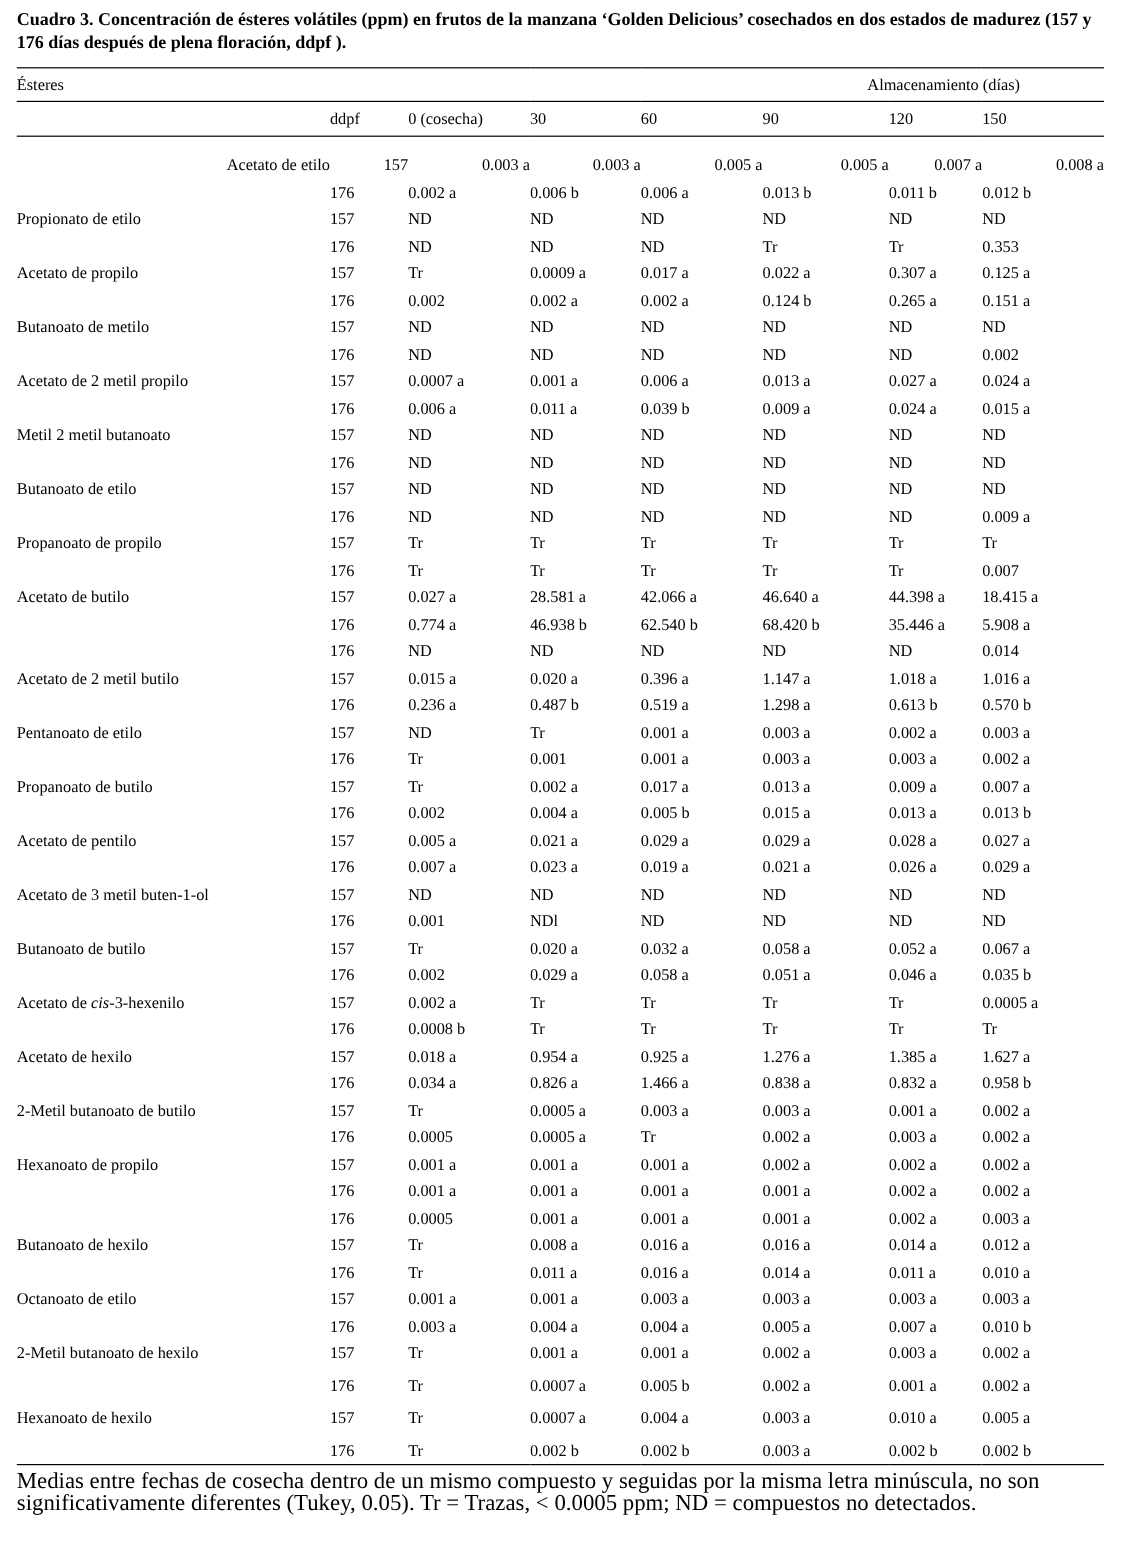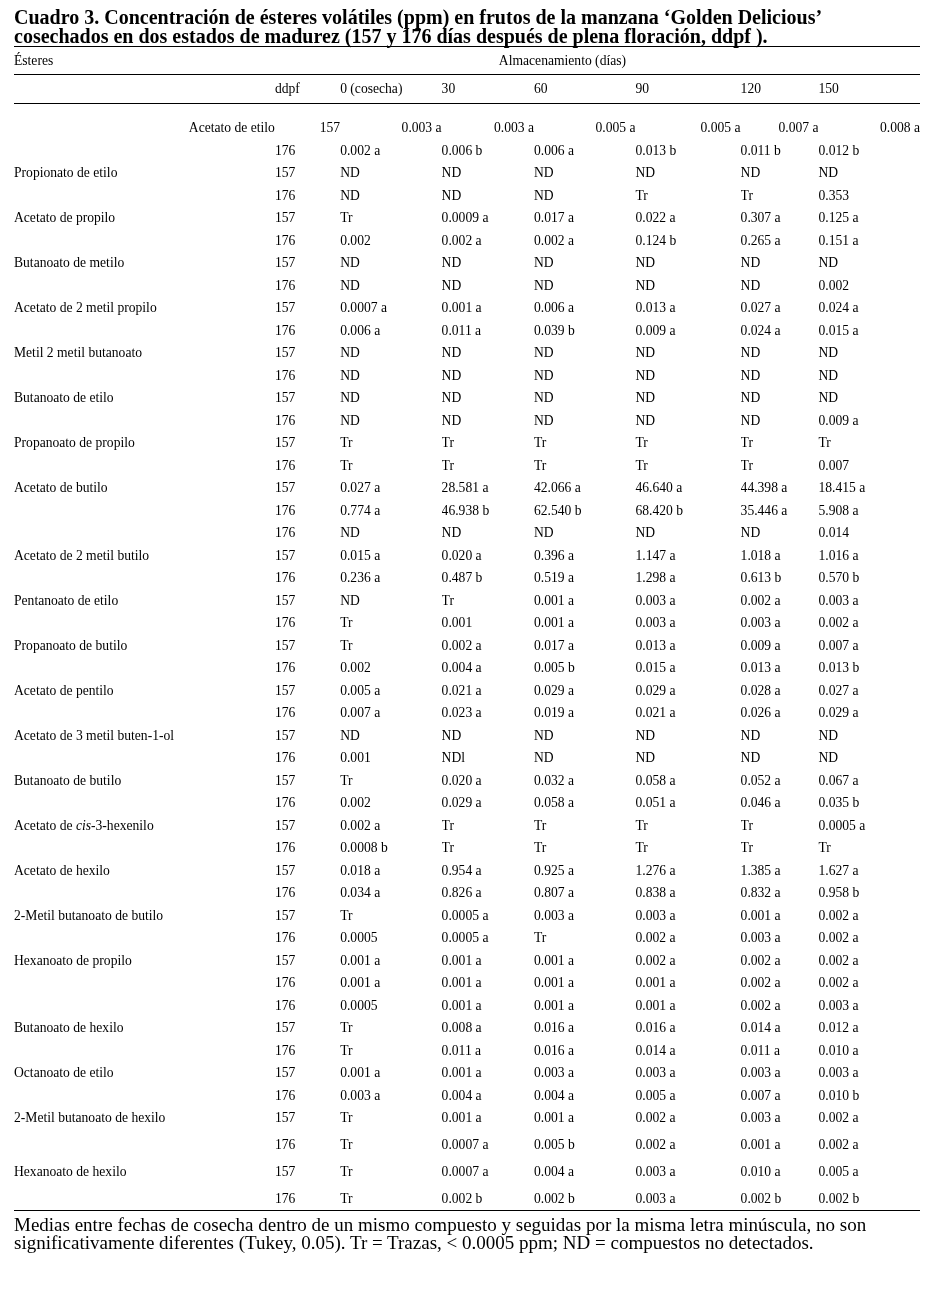--- a/index.html
+++ b/index.html
@@ -6,23 +6,23 @@
   body {
     width: 934px;
     color: #000;
     font-family: "Liberation Serif", "DejaVu Serif", serif;
     -webkit-font-smoothing: antialiased;
   }
   .page { padding: 6px 14px 10px 14px; }
 
   .caption {
     font-weight: bold;
-    font-size: 20px;
+    font-size: 15px;
     line-height: 19px;
-    margin: 2px 0 0 0;
+    margin: 2px 0 10px 0;
   }
 
   table {
     width: 100%;
     border-collapse: collapse;
     table-layout: fixed;
     border-bottom: 1.4px solid #000;
   }
   col.c-name { width: 28.8%; }
   col.c-ddpf { width: 7.2%; }
@@ -40,21 +40,21 @@
     vertical-align: middle;
     padding: 0;
     white-space: nowrap;
   }
   tr.h1 th {
     border-top: 1.4px solid #000;
     border-bottom: 1px solid #000;
     height: 27px;
   }
   tr.h1 th.group {
-    text-align: center;
+    text-align: right;
     padding-right: 70px;
   }
   tr.h2 th {
     border-bottom: 1px solid #000;
     height: 28px;
   }
 
   td {
     font-size: 13.6px;
     line-height: 15px;
@@ -445,21 +445,21 @@
           <td>0.925 a</td>
           <td>1.276 a</td>
           <td>1.385 a</td>
           <td>1.627 a</td>
         </tr>
         <tr>
           <td></td>
           <td>176</td>
           <td>0.034 a</td>
           <td>0.826 a</td>
-          <td>0.807 a</td>
+          <td>1.466 a</td>
           <td>0.838 a</td>
           <td>0.832 a</td>
           <td>0.958 b</td>
         </tr>
         <tr>
           <td>2-Metil butanoato de butilo</td>
           <td>157</td>
           <td>Tr</td>
           <td>0.0005 a</td>
           <td>0.003 a</td>

